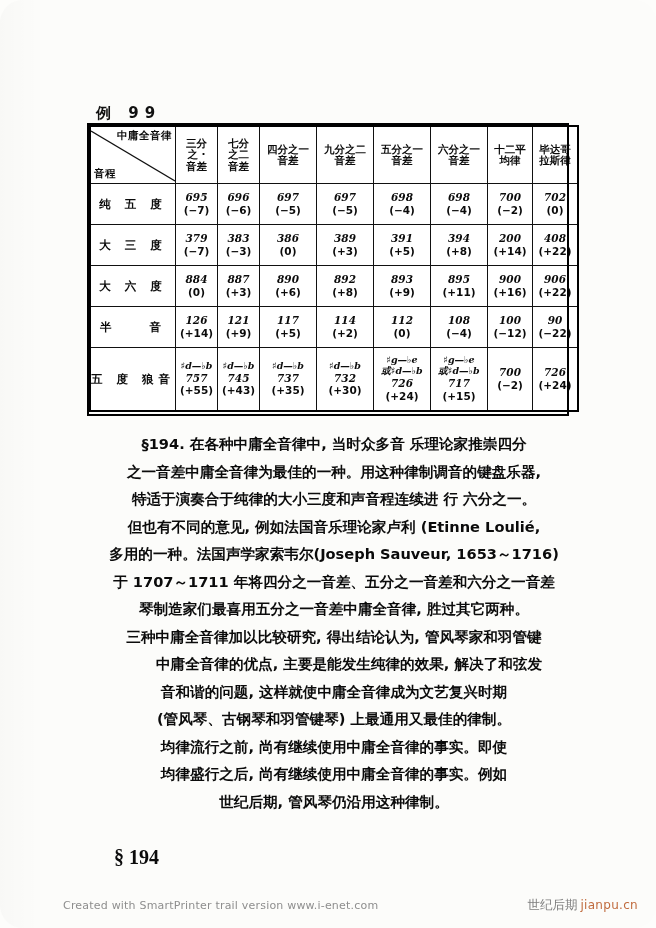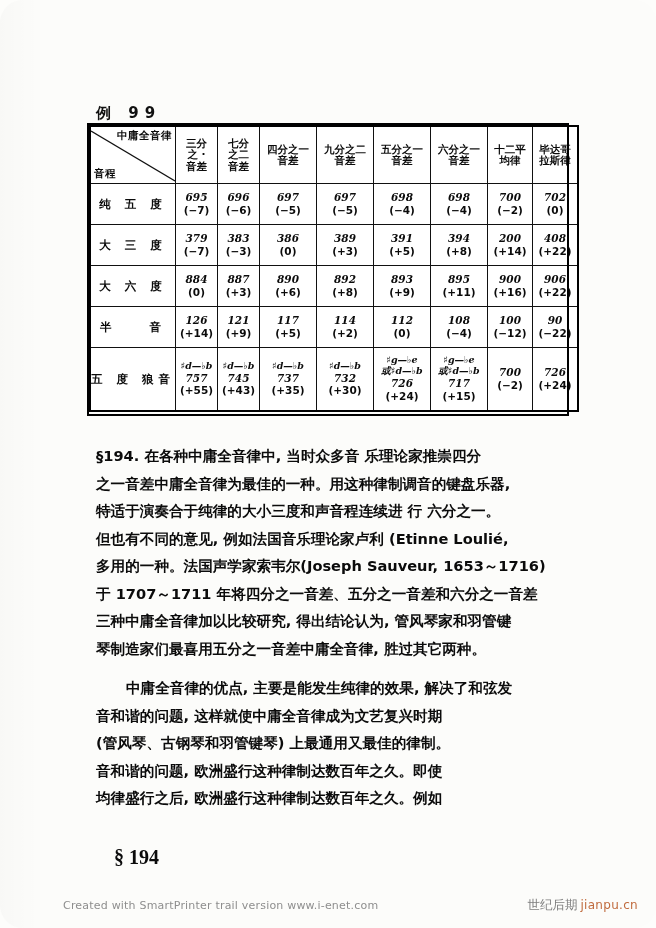--- a/index.html
+++ b/index.html
@@ -145,21 +145,21 @@
     left: 84px;
     top: 430px;
     width: 500px;
     font-family: "DejaVu Sans", "Liberation Sans", sans-serif;
     font-size: 14.6px;
     font-weight: bold;
     line-height: 27.5px;
     color: #0b0b0b;
     letter-spacing: 0px;
   }
-  .body-text p { margin: 12px; }
+  .body-text p { margin: 0; text-align: center; }
   .body-text .ln { display: block; white-space: nowrap; }
   .body-text .ln.indent { padding-left: 30px; }
   .sec-end {
     position: absolute;
     left: 114px;
     top: 846px;
     font-size: 20px;
     font-weight: bold;
     font-family: Liberation Serif, serif;
     color: #0b0b0b;
@@ -452,29 +452,30 @@
   </div>
 
   <div class="body-text">
     <p>
       <span class="ln">§194.  在各种中庸全音律中, 当时众多音 乐理论家推崇四分</span>
       <span class="ln">之一音差中庸全音律为最佳的一种。用这种律制调音的键盘乐器,</span>
       <span class="ln">特适于演奏合于纯律的大小三度和声音程连续进 行 六分之一。</span>
       <span class="ln">但也有不同的意见, 例如法国音乐理论家卢利 (Etinne  Loulié,</span>
       <span class="ln">多用的一种。法国声学家索韦尔(Joseph Sauveur, 1653～1716)</span>
       <span class="ln">于 1707～1711 年将四分之一音差、五分之一音差和六分之一音差</span>
+      <span class="ln">琴制造家们最喜用五分之一音差中庸全音律, 胜过其它两种。</span>
       <span class="ln">三种中庸全音律加以比较研究, 得出结论认为, 管风琴家和羽管键</span>
-      <span class="ln">琴制造家们最喜用五分之一音差中庸全音律, 胜过其它两种。</span>
     </p>
     <p>
       <span class="ln indent">中庸全音律的优点, 主要是能发生纯律的效果, 解决了和弦发</span>
       <span class="ln">音和谐的问题, 这样就使中庸全音律成为文艺复兴时期</span>
       <span class="ln">(管风琴、古钢琴和羽管键琴) 上最通用又最佳的律制。</span>
-      <span class="ln">音和谐的问题, 欧洲盛行这种律制达数百年之久。即使</span>
-      <span class="ln">均律盛行之后, 欧洲盛行这种律制达数百年之久。例如</span>
+      <span class="ln">均律流行之前, 尚有继续使用中庸全音律的事实。即使</span>
+      <span class="ln">均律盛行之后, 尚有继续使用中庸全音律的事实。例如</span>
+      <span class="ln">世纪后期, 管风琴仍沿用这种律制。</span>
     </p>
   </div>
 
   <div class="fade-right"></div>
 
   <div class="sec-end">§ 194</div>
 
   <div class="footer-left">Created with SmartPrinter trail version www.i-enet.com</div>
   <div class="footer-right">
     <span>世纪后期</span><span class="site">jianpu.cn</span>

